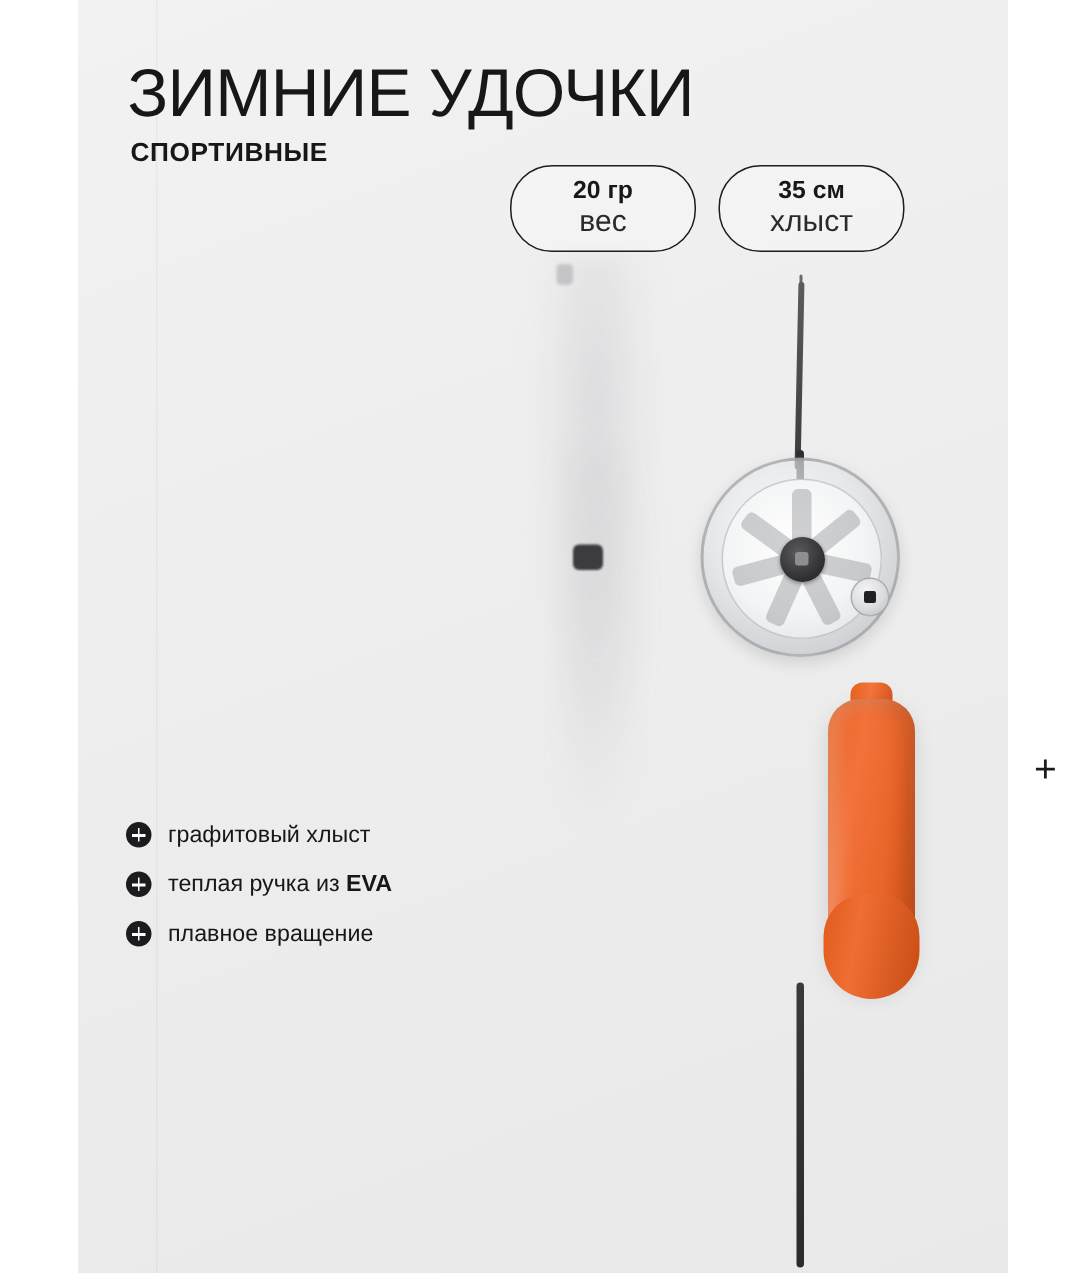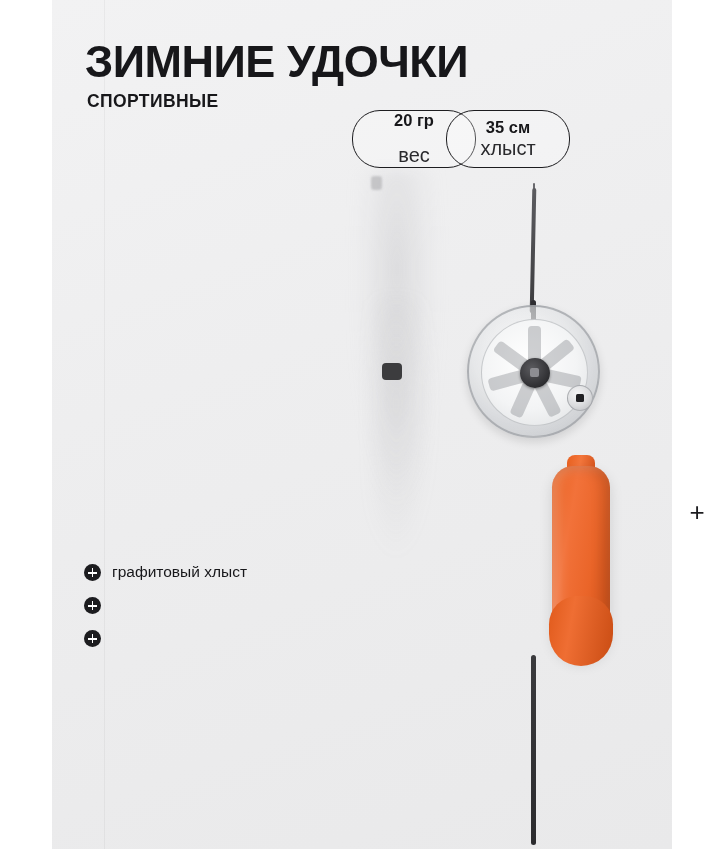--- a/index.html
+++ b/index.html
@@ -74,21 +74,21 @@
     border-radius: 4px;
     filter: blur(0.6px);
   }
 
   
   .title {
     position: absolute;
     left: 33px;
     top: 39px;
     font-size: 45px;
-    font-weight: bold;
+    font-weight: normal;
     letter-spacing: -0.5px;
     color: #17171a;
     line-height: 1;
     white-space: nowrap;
   }
   .subtitle {
     position: absolute;
     left: 35px;
     top: 93px;
     font-size: 17.5px;
@@ -116,33 +116,33 @@
     font-size: 16.5px;
     font-weight: bold;
     color: #17171a;
     line-height: 1.15;
   }
   .pill .l {
     font-size: 20px;
     color: #2a2a2d;
     line-height: 1.2;
   }
-  #pill-weight { left: 300px; top: 110px; justify-content: space-between; }
-  #pill-length { left: 394px; top: 110px; }
+  #pill-weight { left: 288px; top: 110px; }
+  #pill-length { left: 427px; top: 110px; }
 
   
   .features {
     position: absolute;
     left: 32px;
     top: 548px;
     width: 330px;
   }
   .feature {
     display: flex;
-    align-items: flex-end;
+    align-items: flex-start;
     height: 33px;
   }
   .bullet {
     width: 17px;
     height: 17px;
     border-radius: 50%;
     background: #1c1c1f;
     margin-right: 11px;
     flex: 0 0 auto;
     position: relative;
@@ -380,23 +380,25 @@
       <span class="l">хлыст</span>
     </div>
 
     <div class="features">
       <div class="feature">
         <span class="bullet"></span>
         <span class="txt">графитовый хлыст</span>
       </div>
       <div class="feature">
         <span class="bullet"></span>
+        <span class="txt"><span>теплая ручка из </span><b>EVA</b></span>
       </div>
       <div class="feature">
         <span class="bullet"></span>
+        <span class="txt">плавное вращение</span>
       </div>
     </div>
 
     <div class="edge-left"></div>
   </div>
 
   <div class="zoom-plus">+</div>
 
 </div>
 

